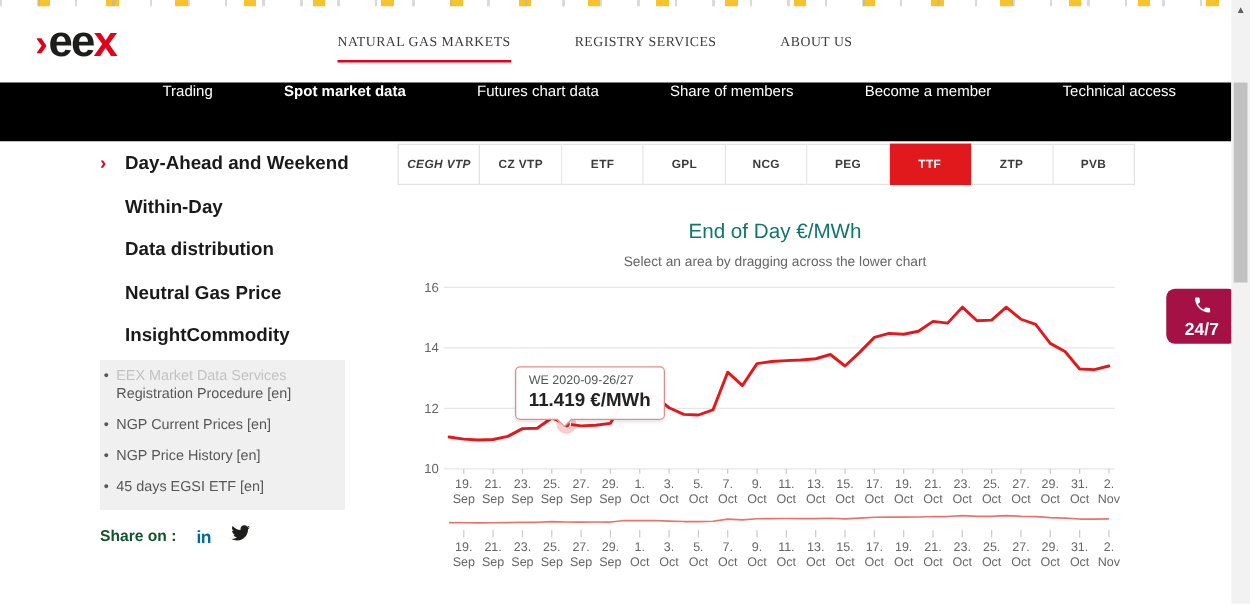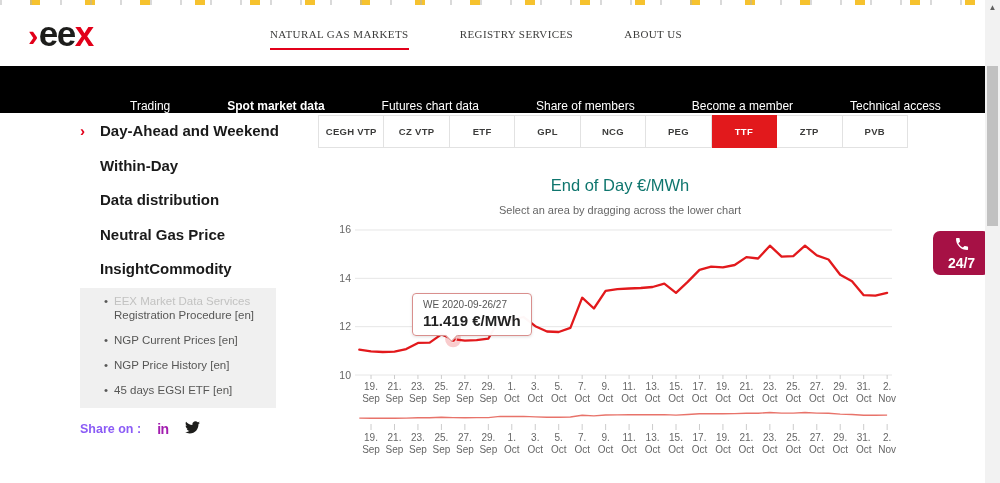--- a/index.html
+++ b/index.html
@@ -29,49 +29,49 @@
   #search { position:absolute; left:747px; top:17px; width:210px; height:38px;
     background:#e9e9e9; display:flex; align-items:center; }
   #search input { flex:1; border:0; background:transparent; outline:none;
     font-family:"Liberation Sans", sans-serif; font-size:12px; letter-spacing:1px;
     color:#444; padding-left:14px; }
   #search input::placeholder { color:#9f9f9f; }
   #search .mag { width:30px; cursor:pointer; }
 
   
   #menubar { position:absolute; left:0; top:66px; width:985px; height:47px; background:#000;
-    display:flex; align-items:flex-end; padding-left:130px; gap:57px; }
+    display:flex; align-items:flex-start; padding-left:130px; gap:57px; }
   #menubar .mitem { color:#fff; font-size:12px; white-space:nowrap; cursor:pointer; }
   #menubar .mitem.active { font-weight:bold; }
 
   
   #sidebar { position:absolute; left:80px; top:114px; width:200px; }
   .snav { position:relative; height:34.5px; line-height:34.5px; font-size:15px; font-weight:bold;
     color:#1a1a1a; padding-left:20px; cursor:pointer; white-space:nowrap; }
   .snav .chev { position:absolute; left:0; top:0; color:#e2001a; font-weight:bold; }
 
   #linksbox { position:absolute; left:80px; top:288px; width:196px; height:120px;
-    background:#f0f0f0; padding:6px 12px 10px 24px; overflow:hidden; }
+    background:#f0f0f0; padding:6px 12px 10px 3px; overflow:hidden; }
   #linksbox ul { list-style:none; }
   #linksbox li { position:relative; font-size:11.5px; color:#575756; line-height:14px;
     padding-left:10px; margin-bottom:11px; cursor:pointer; }
   #linksbox li:before { content:"•"; position:absolute; left:0; color:#575756; }
   #linksbox li .faded { color:#c2c2c1; display:block; }
 
   #share { position:absolute; left:80px; top:420px; display:flex; align-items:center; gap:16px; }
-  #share .lbl { font-size:12.5px; font-weight:bold; color:#8b5cf6; }
-  #share .ic { cursor:pointer; color:#a21caf; }
+  #share .lbl { font-size:12.5px; font-weight:bold; color:#14532d; }
+  #share .ic { cursor:pointer; color:#0369a1; }
   #share .in { font-weight:bold; font-size:14px; letter-spacing:-.5px; }
 
   
   #tabs { position:absolute; left:318px; top:115px; width:590px; height:33px; display:flex; }
   .tab { flex:1; border:1px solid #e2e2e2; border-left:0; background:#fff; display:flex;
     align-items:center; justify-content:center; font-size:9.5px; font-weight:bold;
     color:#3c3c3b; letter-spacing:.3px; cursor:pointer; white-space:nowrap; }
-  .tab:first-child { border-left:1px solid #e2e2e2; }
+  .tab:first-child { border-left:1px solid #e2e2e2;font-style:italic; }
   .tab.active { background:#e2191c; border-color:#e2191c; color:#fff; }
 
   
   #charthead { position:absolute; left:330px; top:176px; width:580px; text-align:center; }
   #charttitle { font-size:16.5px; color:#0f766e; }
   #chartsub { font-size:11px; color:#666; margin-top:9px; }
   #chartwrap { position:absolute; left:330px; top:218px; width:580px; height:245px; }
 
   #tooltip { position:absolute; left:412px; top:293px; background:rgba(255,255,255,.97);
     border:1px solid #d98f8d; border-radius:4px; padding:5px 10px 6px 10px;

